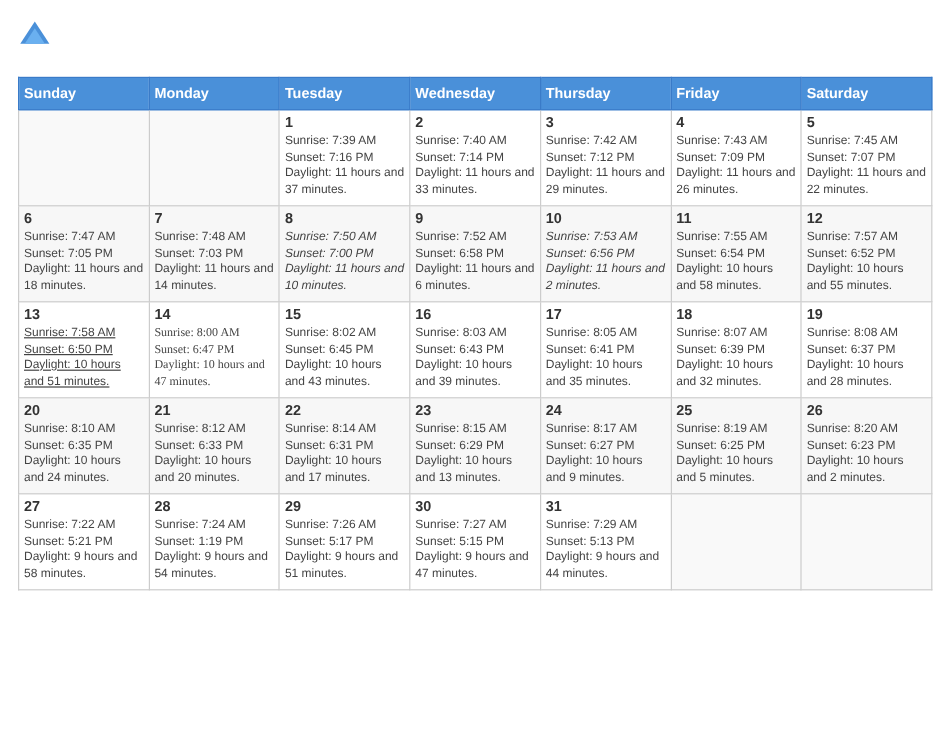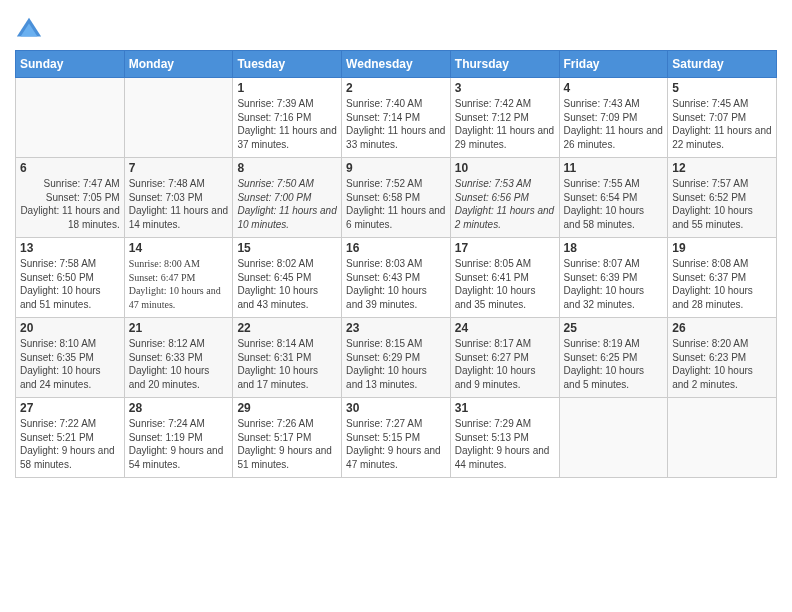--- a/index.html
+++ b/index.html
@@ -51,21 +51,21 @@
       line-height: 1.1;
     }
     .location {
       font-size: 15px;
       color: #555;
       margin-top: 2px;
     }
     table {
       width: 100%;
       border-collapse: collapse;
-      margin-top: 6px;
+      margin-top: 20px;
       table-layout: fixed;
     }
     th {
       background-color: #4a90d9;
       color: #fff;
       font-size: 12px;
       font-weight: bold;
       padding: 6px 4px;
       text-align: left;
       border: 1px solid #3a7bc8;
@@ -160,21 +160,21 @@
         <td>
           <span class="day-num">5</span>
           <div class="day-info" style="white-space: pre-line;">Sunrise: 7:45 AM
 Sunset: 7:07 PM
 Daylight: 11 hours and 22 minutes.</div>
         </td>
       </tr>
       <tr>
         <td>
           <span class="day-num">6</span>
-          <div class="day-info" style="white-space: pre-line; text-align: right;">Sunrise: 7:47 AM
+          <div class="day-info" style="white-space: pre-line;">Sunrise: 7:47 AM
 Sunset: 7:05 PM
 Daylight: 11 hours and 18 minutes.</div>
         </td>
         <td>
           <span class="day-num">7</span>
           <div class="day-info" style="white-space: pre-line;">Sunrise: 7:48 AM
 Sunset: 7:03 PM
 Daylight: 11 hours and 14 minutes.</div>
         </td>
         <td>
@@ -204,21 +204,21 @@
         <td>
           <span class="day-num">12</span>
           <div class="day-info" style="white-space: pre-line;">Sunrise: 7:57 AM
 Sunset: 6:52 PM
 Daylight: 10 hours and 55 minutes.</div>
         </td>
       </tr>
       <tr>
         <td>
           <span class="day-num">13</span>
-          <div class="day-info" style="white-space: pre-line;">Sunrise: 7:58 AM
+          <div class="day-info" style="white-space: pre-line; text-decoration: underline;">Sunrise: 7:58 AM
 Sunset: 6:50 PM
 Daylight: 10 hours and 51 minutes.</div>
         </td>
         <td>
           <span class="day-num">14</span>
           <div class="day-info" style="white-space: pre-line; font-family: Liberation Serif, serif;">Sunrise: 8:00 AM
 Sunset: 6:47 PM
 Daylight: 10 hours and 47 minutes.</div>
         </td>
         <td>

